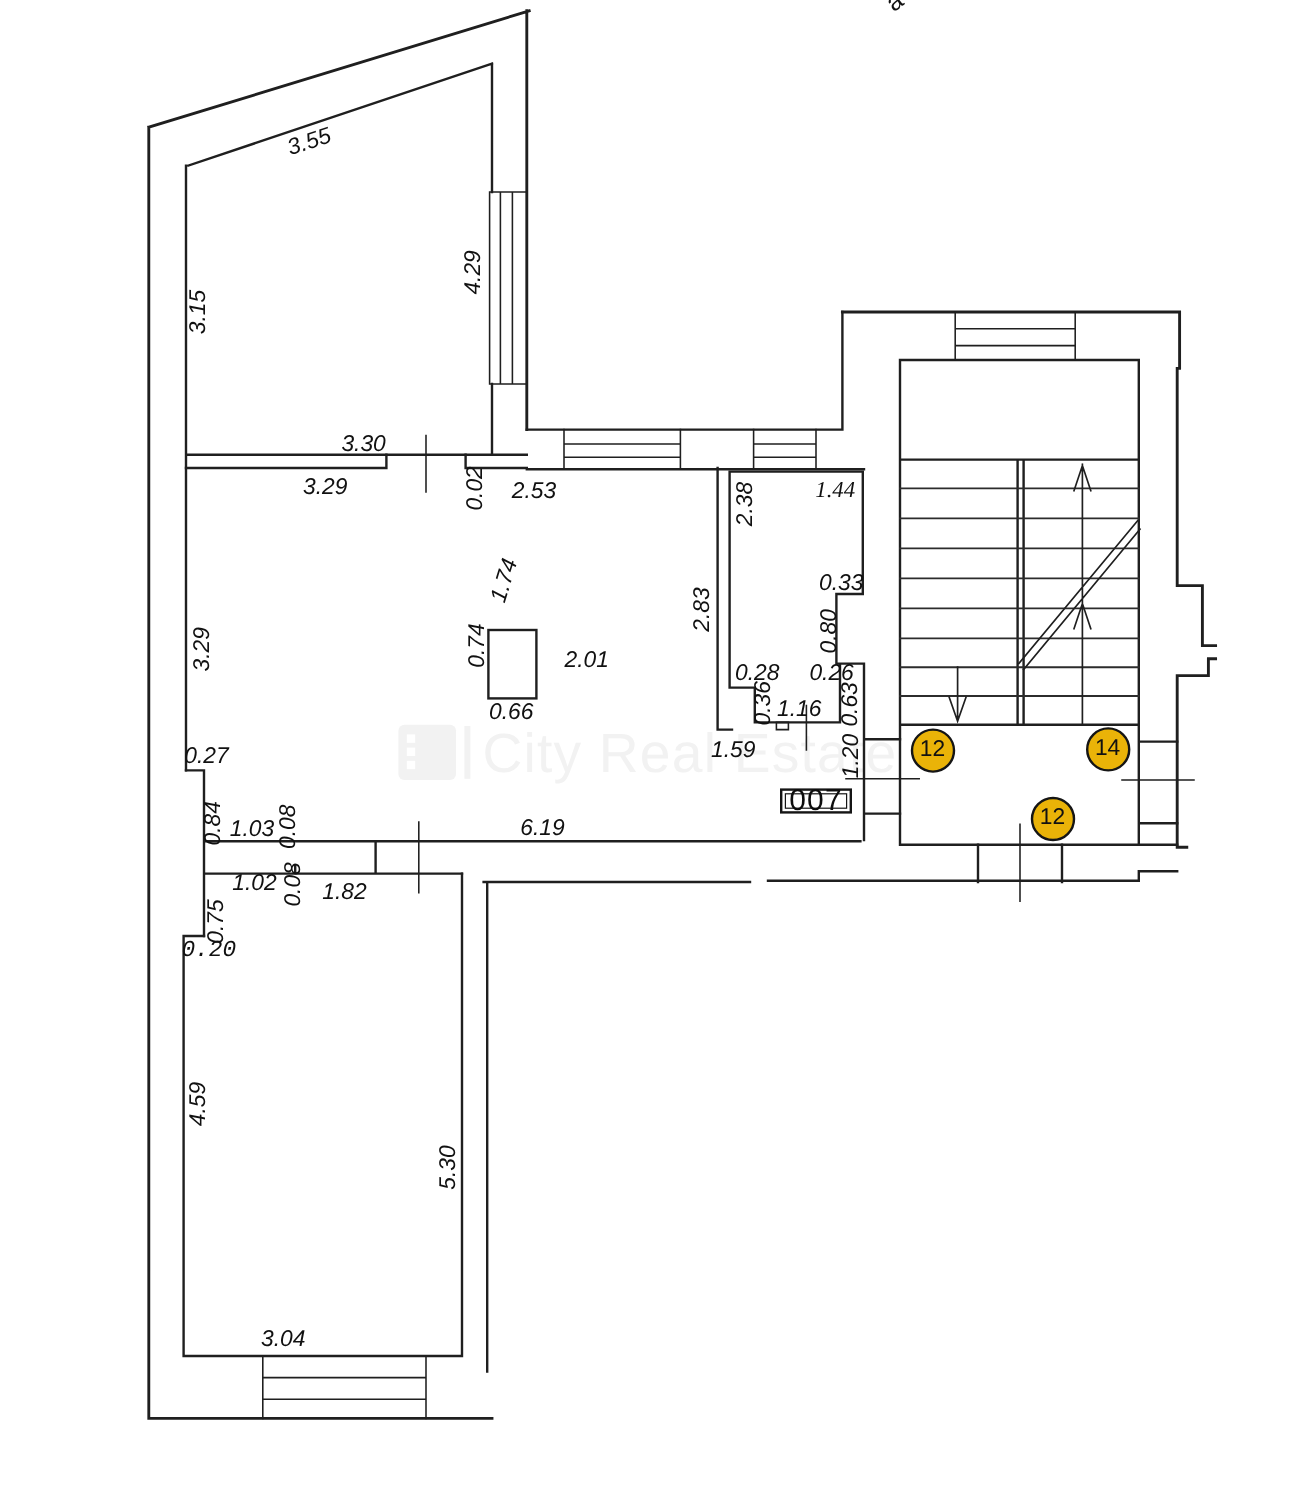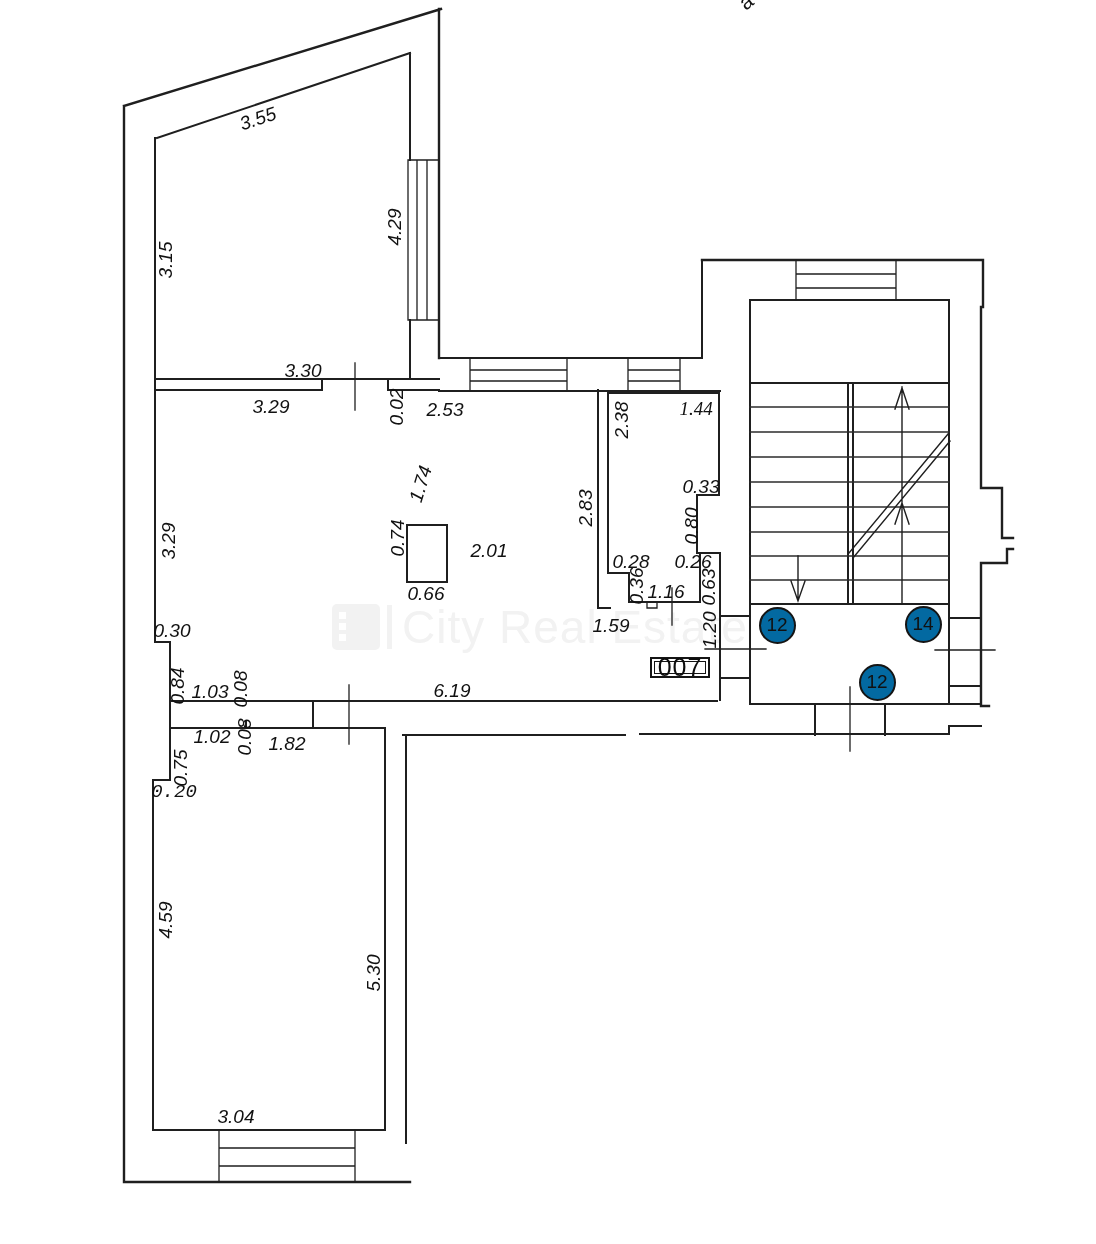--- a/index.html
+++ b/index.html
@@ -3,21 +3,21 @@
 <meta charset="utf-8">
 <style>
   html,body{margin:0;padding:0;background:#fff;}
   #plan{position:relative;width:1096px;height:1244px;background:#fff;overflow:hidden;
         font-family:"Liberation Sans",sans-serif;}
   #plan svg{position:absolute;left:0;top:0;z-index:2;}
   .dim{position:absolute;z-index:3;font:italic 19px "Liberation Sans",sans-serif;
        color:#111;white-space:nowrap;}
   .circle-num{position:absolute;z-index:3;width:37px;height:37px;border:2px solid #151515;
        border-radius:50%;display:flex;align-items:center;justify-content:center;
-       font:19px "Liberation Sans",sans-serif;color:#111;background:#0369a1;box-sizing:border-box;}
+       font:19px "Liberation Sans",sans-serif;color:#111;background:#eab308;box-sizing:border-box;}
   #room-box{position:absolute;z-index:3;border:2.5px solid #151515;background:#fff;box-sizing:border-box;}
   #room-box .inner{position:absolute;inset:2px;border:1.5px solid #151515;display:flex;
        align-items:center;justify-content:center;font:500 25px "Liberation Sans",sans-serif;
        color:#0d0d0d;letter-spacing:1px;}
   #watermark{position:absolute;z-index:1;display:flex;align-items:center;}
   #wm-logo{width:48px;height:46px;background:#f2f2f2;border-radius:5px;position:relative;}
   #wm-logo i{position:absolute;left:7px;width:7px;height:7px;background:#fff;display:block;}
   #wm-bar{width:5px;height:44px;background:#f2f2f2;margin-left:7px;}
   #wm-text{margin-left:10px;font:46px "Liberation Sans",sans-serif;color:#f2f2f2;
        letter-spacing:1px;white-space:nowrap;}
@@ -128,21 +128,21 @@
       <span class="dim" style="left: 692px; top: 526px; transform: translate(-50%, -50%) rotate(-90deg);">0.80</span>
       <span class="dim" style="left: 398px; top: 538px; transform: translate(-50%, -50%) rotate(-90deg);">0.74</span>
       <span class="dim" style="left: 489px; top: 551px; transform: translate(-50%, -50%) rotate(0deg);">2.01</span>
       <span class="dim" style="left: 426px; top: 594px; transform: translate(-50%, -50%) rotate(0deg);">0.66</span>
       <span class="dim" style="left: 631px; top: 562px; transform: translate(-50%, -50%) rotate(0deg);">0.28</span>
       <span class="dim" style="left: 693px; top: 562px; transform: translate(-50%, -50%) rotate(0deg);">0.26</span>
       <span class="dim" style="left: 637px; top: 586px; transform: translate(-50%, -50%) rotate(-90deg);">0.36</span>
       <span class="dim" style="left: 709px; top: 587px; transform: translate(-50%, -50%) rotate(-90deg);">0.63</span>
       <span class="dim" style="left: 666px; top: 592px; transform: translate(-50%, -50%) rotate(0deg);">1.16</span>
       <span class="dim" style="left: 169px; top: 541px; transform: translate(-50%, -50%) rotate(-90deg);">3.29</span>
-      <span class="dim" style="left: 172px; top: 631px; transform: translate(-50%, -50%) rotate(0deg);">0.30</span>
+      <span class="dim" style="left: 172px; top: 631px; transform: translate(-50%, -50%) rotate(0deg);">0.27</span>
       <span class="dim" style="left: 611px; top: 626px; transform: translate(-50%, -50%) rotate(0deg);">1.59</span>
       <span class="dim" style="left: 710px; top: 630px; transform: translate(-50%, -50%) rotate(-90deg);">1.20</span>
       <span class="dim" style="left: 178px; top: 686px; transform: translate(-50%, -50%) rotate(-90deg);">0.84</span>
       <span class="dim" style="left: 210px; top: 692px; transform: translate(-50%, -50%) rotate(0deg);">1.03</span>
       <span class="dim" style="left: 241px; top: 689px; transform: translate(-50%, -50%) rotate(-90deg);">0.08</span>
       <span class="dim" style="left: 452px; top: 691px; transform: translate(-50%, -50%) rotate(0deg);">6.19</span>
       <span class="dim" style="left: 212px; top: 737px; transform: translate(-50%, -50%) rotate(0deg);">1.02</span>
       <span class="dim" style="left: 245px; top: 737px; transform: translate(-50%, -50%) rotate(-90deg);">0.08</span>
       <span class="dim" style="left: 287px; top: 744px; transform: translate(-50%, -50%) rotate(0deg);">1.82</span>
       <span class="dim" style="left: 181px; top: 768px; transform: translate(-50%, -50%) rotate(-90deg);">0.75</span>

